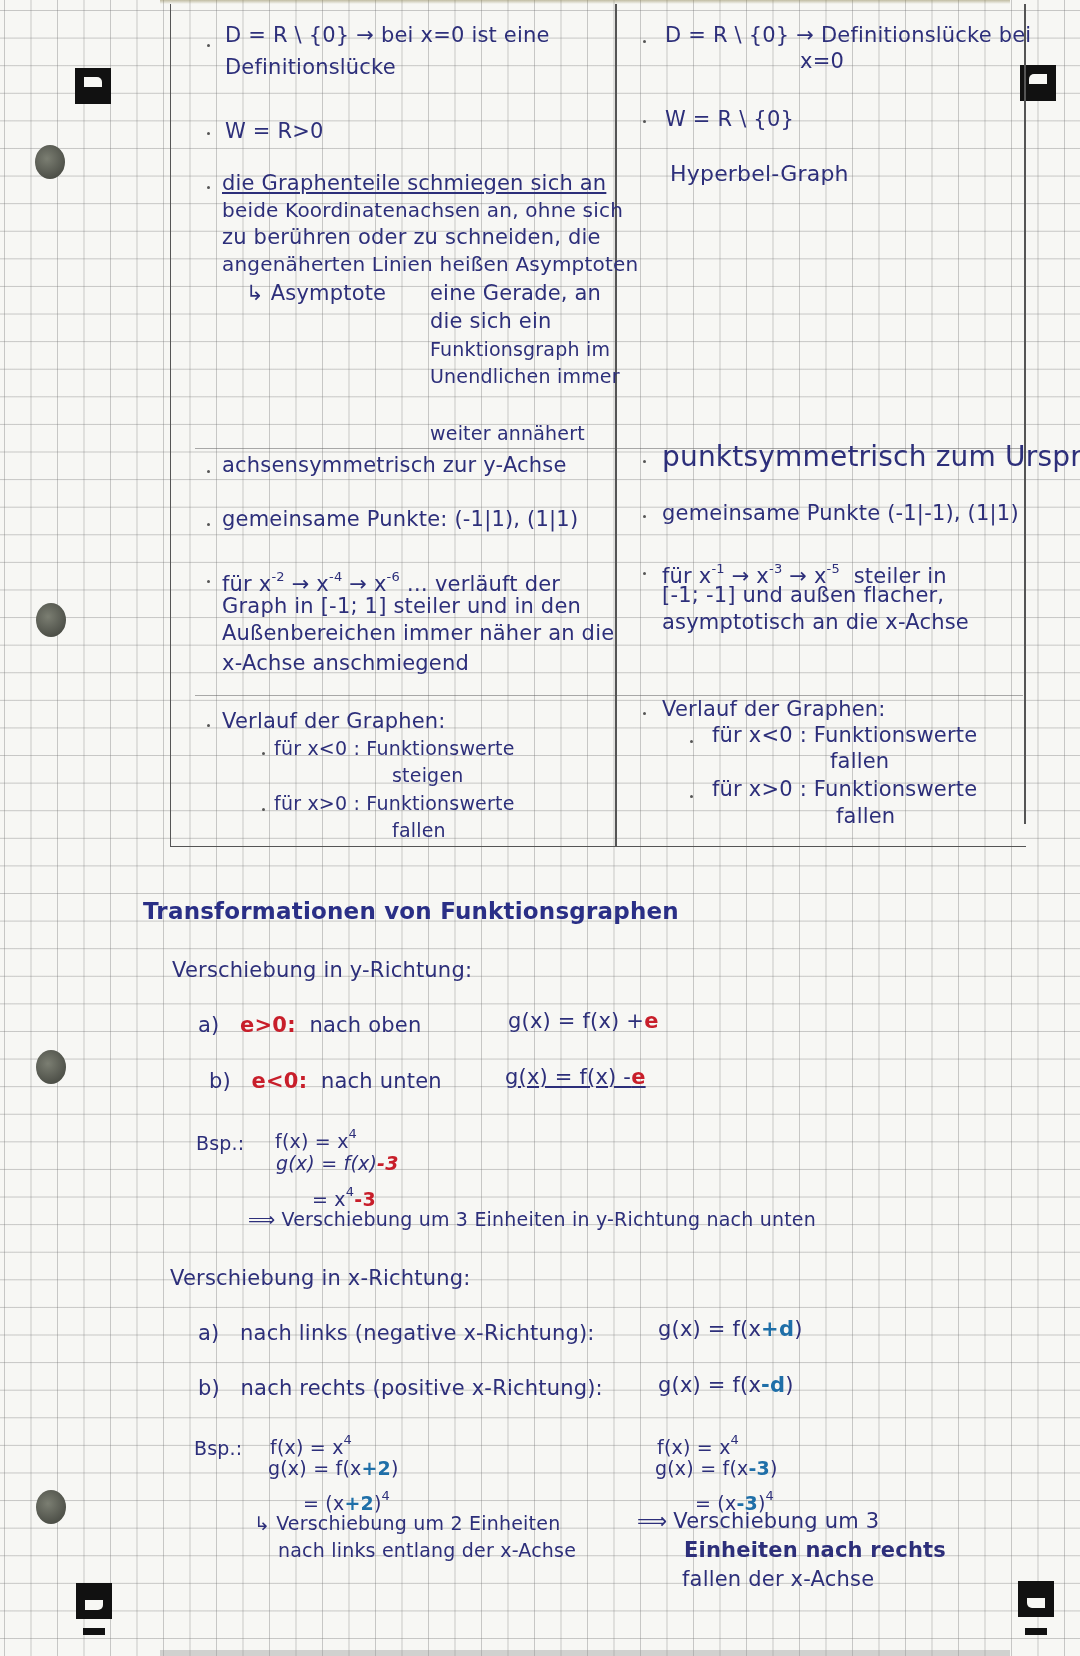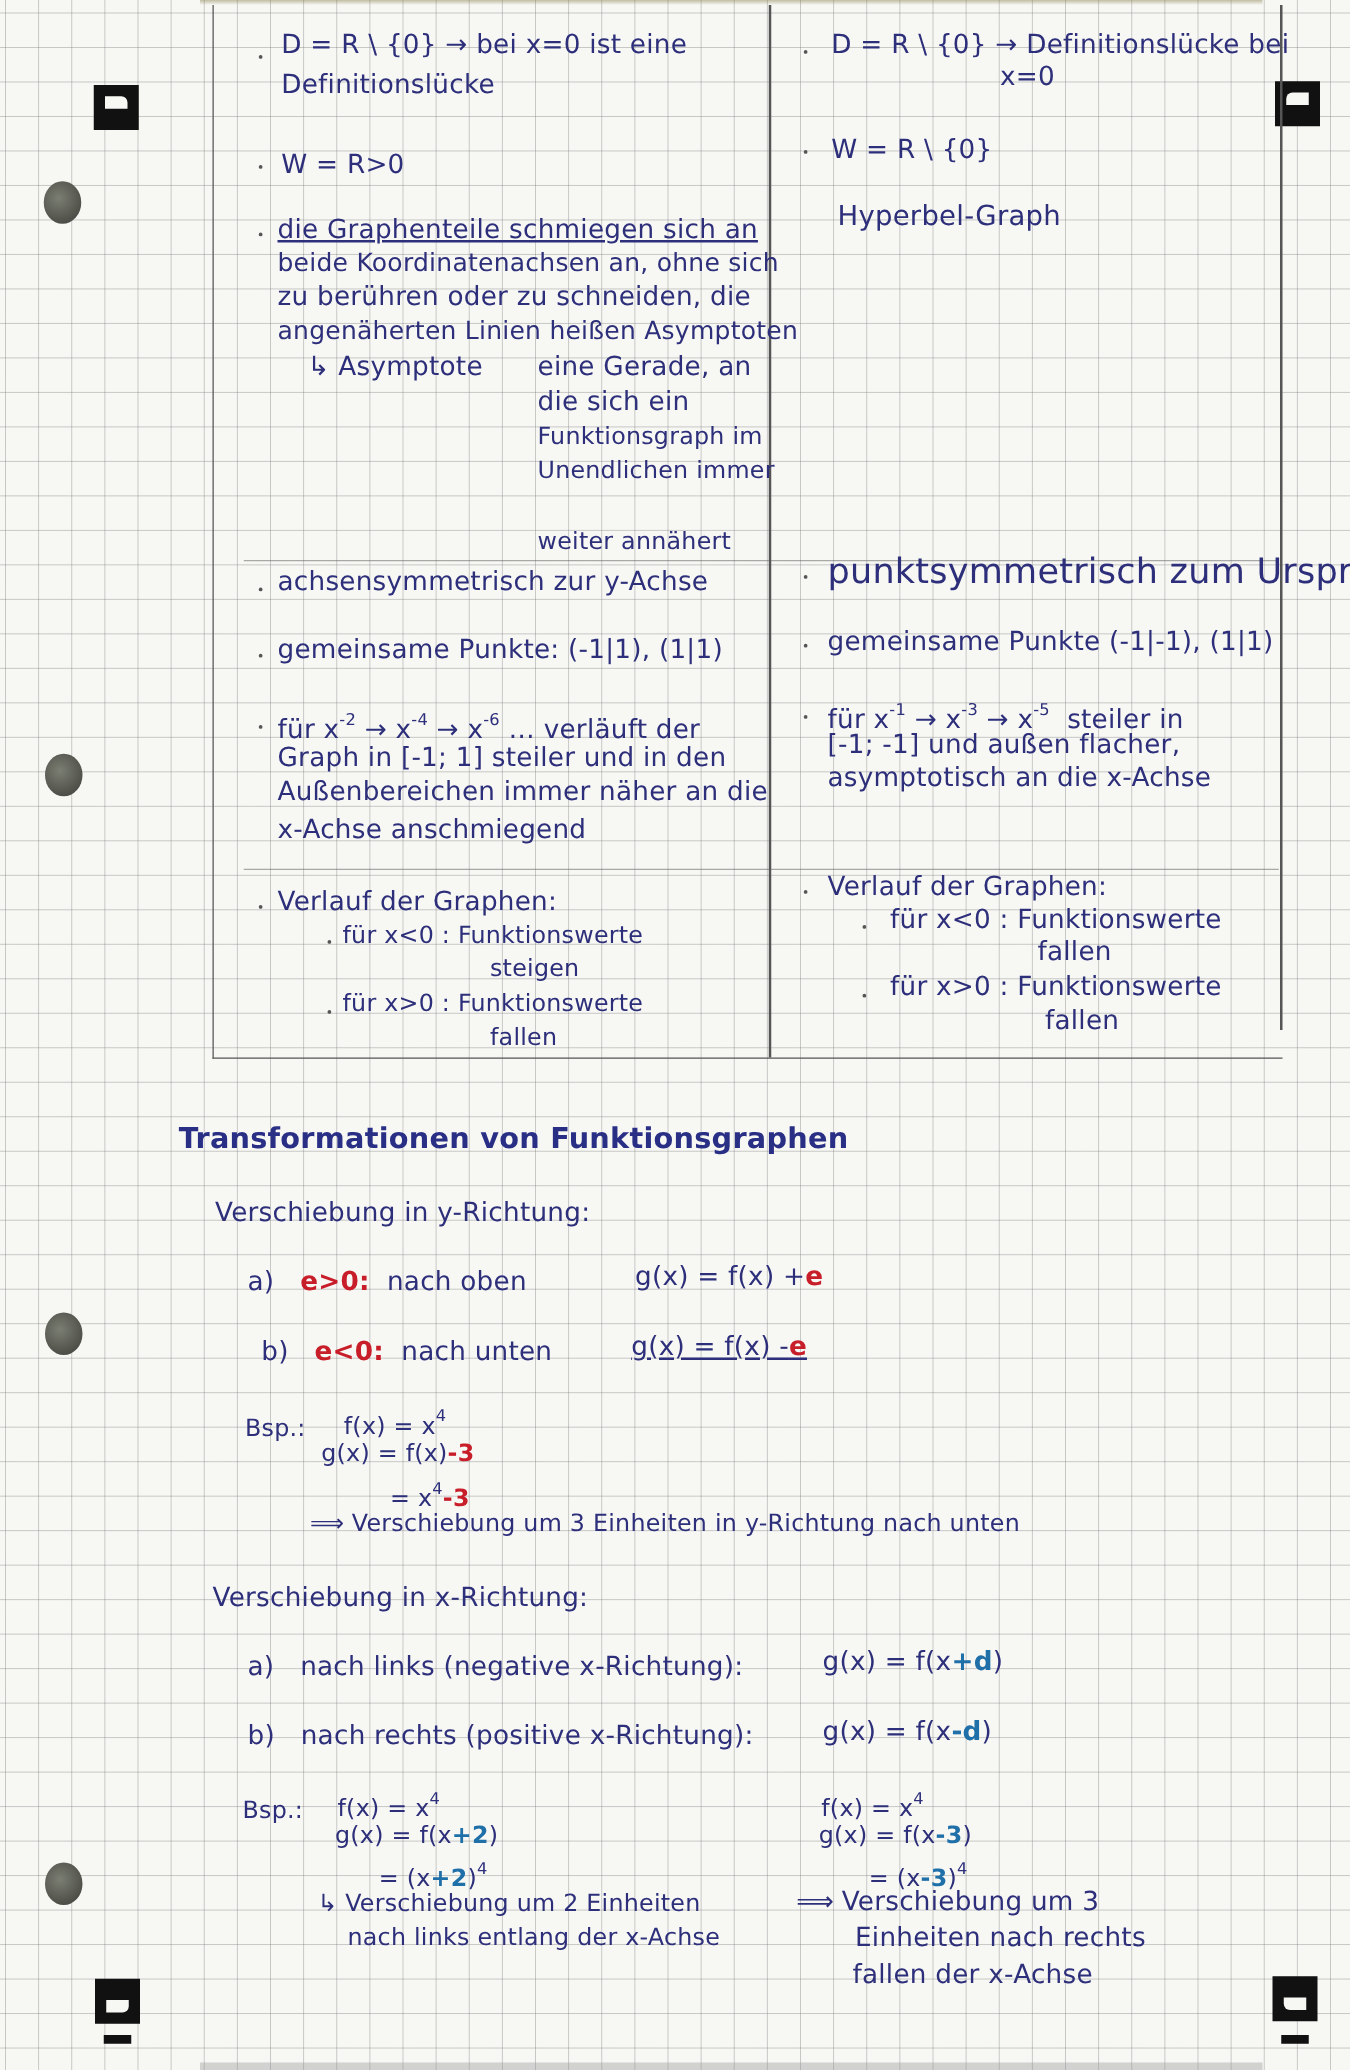--- a/index.html
+++ b/index.html
@@ -163,21 +163,21 @@
     <span>nach unten</span>
   </div>
   <div class="hw" style="left:505px; top:1064px;text-decoration:underline;">
     <span>g(x) = f(x) -</span><span class="red">e</span>
   </div>
 
   <div class="hw sm" style="left:196px; top:1130px;">Bsp.:</div>
   <div class="hw sm" style="left:275px; top:1120px;">
     <span>f(x) = x</span><span class="sup">4</span>
   </div>
-  <div class="hw sm" style="left:257px; top:1150px;">
+  <div class="hw sm" style="left:276px; top:1150px;font-style:italic;">
     <span>g(x) = f(x)</span><span class="red">-3</span>
   </div>
   <div class="hw sm" style="left:312px; top:1178px;">
     <span>= x</span><span class="sup">4</span><span class="red">-3</span>
   </div>
   <div class="hw sm" style="left:248px; top:1206px;">
     <span class="arrow-icon">⟹</span><span>Verschiebung um 3 Einheiten in y-Richtung nach unten</span>
   </div>
 
   <div class="hw" style="left:170px; top:1265px;">Verschiebung in x-Richtung:</div>
@@ -222,18 +222,18 @@
     </div>
     <div class="hw sm" style="left:655px; top:1455px;">
       <span>g(x) = f(x</span><span class="teal">-3</span><span>)</span>
     </div>
     <div class="hw sm" style="left:695px; top:1482px;">
       <span>= (x</span><span class="teal">-3</span><span>)</span><span class="sup">4</span>
     </div>
     <div class="hw" style="left:637px; top:1508px;">
       <span class="arrow-icon">⟹</span><span>Verschiebung um 3</span>
     </div>
-    <div class="hw" style="left:684px; top:1537px;">Einheiten nach rechts</div>
+    <div class="hw" style="left:684px; top:1537px;font-weight:bold;">Einheiten nach rechts</div>
     <div class="hw" style="left:682px; top:1566px;">fallen der x-Achse</div>
   </div>
 </section>
 
 <div class="page-bottom-shadow"></div>
 
 </body></html>

